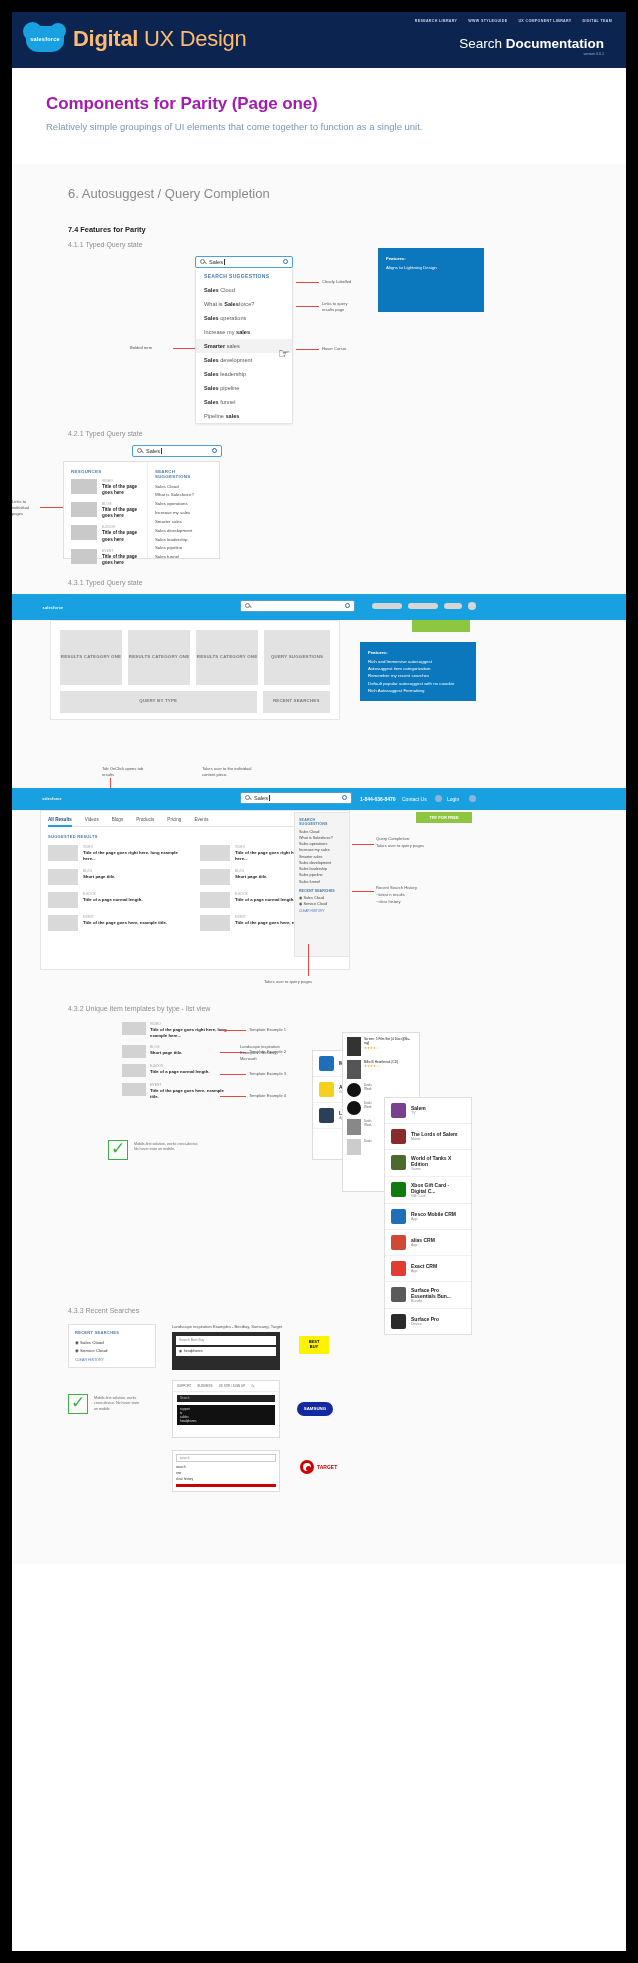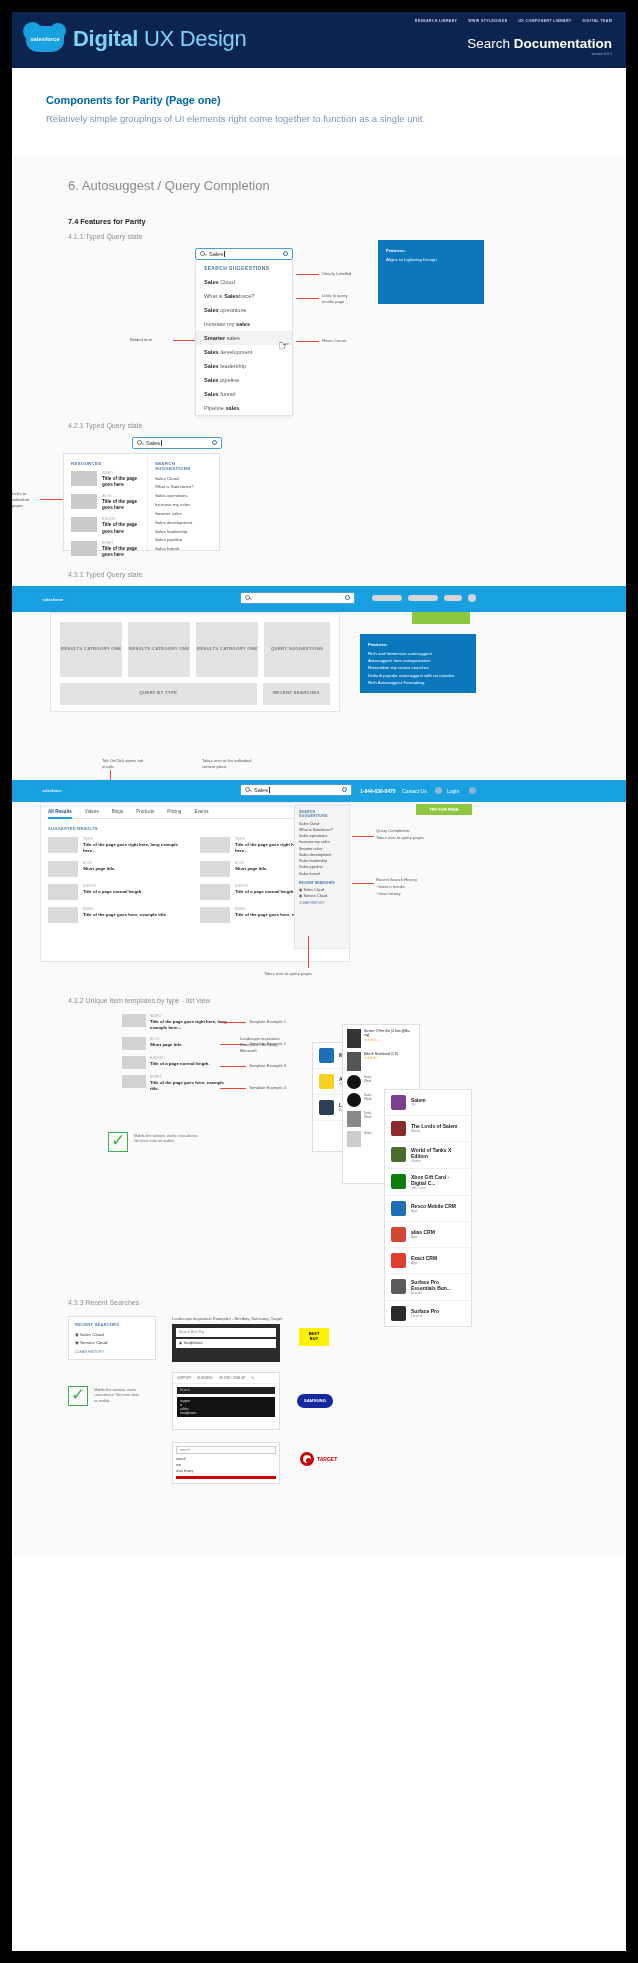--- a/index.html
+++ b/index.html
@@ -16,30 +16,30 @@
 
   
   .hdr { position: relative; height: 56px; background: #0b2450; }
   .hdr-nav { position: absolute; right: 14px; top: 7px; display: flex; gap: 11px; }
   .hdr-nav a { color: #c9d4e6; font-size: 3.6px; letter-spacing: .35px; text-decoration: none; font-weight: bold; }
   .brand { position: absolute; left: 14px; top: 14px; display: flex; align-items: center; gap: 9px; }
   .sf-logo { width: 38px; height: 26px; background: #18a0e0; border-radius: 13px/11px; position: relative; display:flex; align-items:center; justify-content:center; }
   .sf-logo::before { content:""; position:absolute; width:19px; height:19px; border-radius:50%; background:#18a0e0; left:-3px; top:-4px; }
   .sf-logo::after { content:""; position:absolute; width:16px; height:16px; border-radius:50%; background:#18a0e0; right:-2px; top:-3px; }
   .sf-logo span { position: relative; z-index: 3; color:#fff; font-size:5.6px; font-weight:bold; letter-spacing:.2px; }
-  .brand-title { color:#7dd3fc; font-size:22px; font-weight:bold; letter-spacing:-.3px; white-space:nowrap; }
+  .brand-title { color:#fdba74; font-size:22px; font-weight:bold; letter-spacing:-.3px; white-space:nowrap; }
   .brand-title em { font-style: normal; font-weight: 300; }
-  .hdr-right { position:absolute; right:14px; top:24px; text-align:right; }
+  .hdr-right { position:absolute; right:22px; top:24px; text-align:right; }
   .hdr-search { color:#fff; font-size:13.5px; font-weight:300; white-space:nowrap; }
   .hdr-search b { font-weight:bold; }
   .hdr-ver { color:#9fb0cc; font-size:3.6px; margin-top:1px; }
 
   
   .intro { background:#fff; padding: 26px 34px 28px; }
-  .intro h1 { color:#0369a1; font-size:11px; font-weight:bold; letter-spacing:-.1px; }
+  .intro h1 { color:#a21caf; font-size:17px; font-weight:bold; letter-spacing:-.1px; }
   .intro p { color:#7e97b4; font-size:9.5px; line-height:1.75; margin-top:5px; max-width: 400px; }
 
   
   .canvas { background:#fafafa; position:relative; padding-bottom: 40px; }
   .sec-title { color:#8a8a8a; font-size:13px; font-weight:300; padding: 22px 0 0 56px; }
   .h2 { color:#222; font-size:7.4px; font-weight:bold; padding-left:56px; margin-top:24px; }
   .h3 { color:#8f8f8f; font-size:7px; padding-left:56px; margin-top:7px; }
 
   
   .searchbox { border:1px solid #4a9fd4; background:#fff; border-radius:2px; height:12px; display:flex; align-items:center; padding:0 4px; position:relative; }
@@ -126,21 +126,21 @@
       <div class="brand-title"><b>Digital</b><em> UX Design</em></div>
     </div>
     <div class="hdr-right">
       <div class="hdr-search"><span>Search </span><b>Documentation</b></div>
       <div class="hdr-ver">version 0.0.1</div>
     </div>
   </div>
 
   <div class="intro">
     <h1>Components for Parity (Page one)</h1>
-    <p>Relatively simple groupings of UI elements right come together to function as a single unit.</p>
+    <p>Relatively simple groupings of UI elements that come together to function as a single unit.</p>
   </div>
 
   <div class="canvas">
 
     <div class="sec-title">6. Autosuggest / Query Completion</div>
 
     <div class="h2">7.4 Features for Parity</div>
     <div class="h3">4.1.1 Typed Query state</div>
 
     <div style="position:relative; height:175px;">

